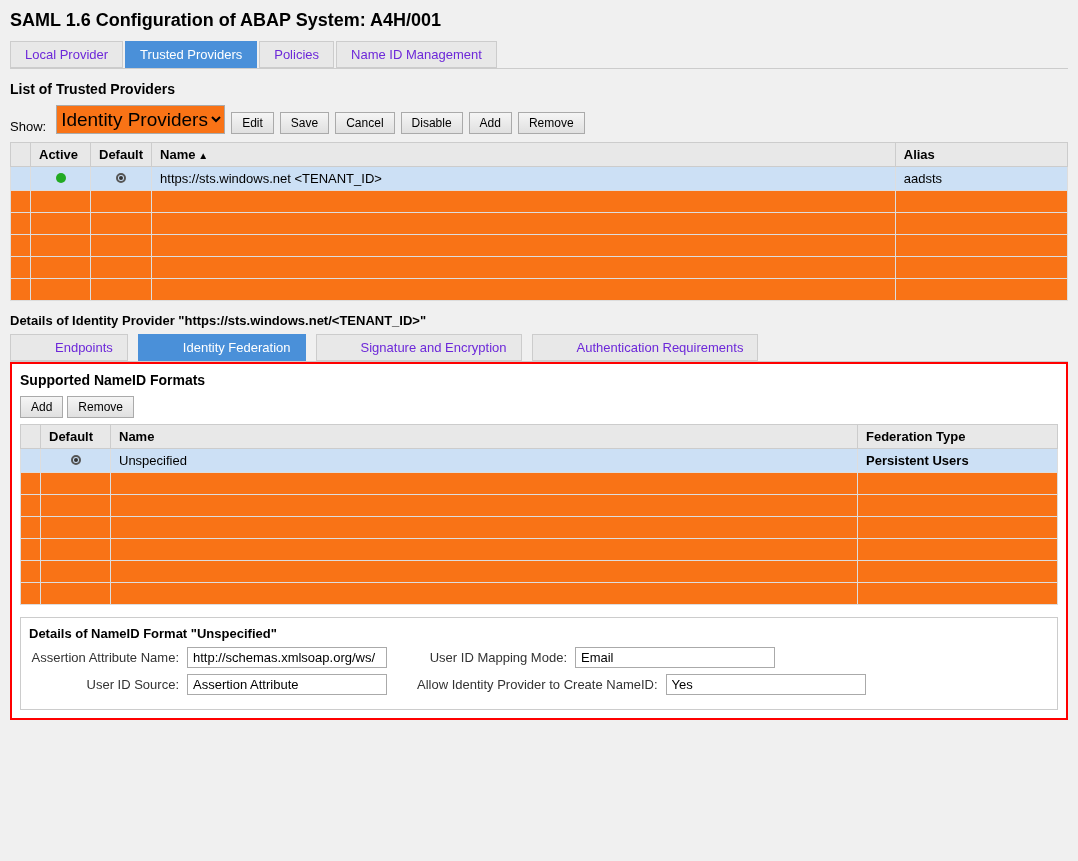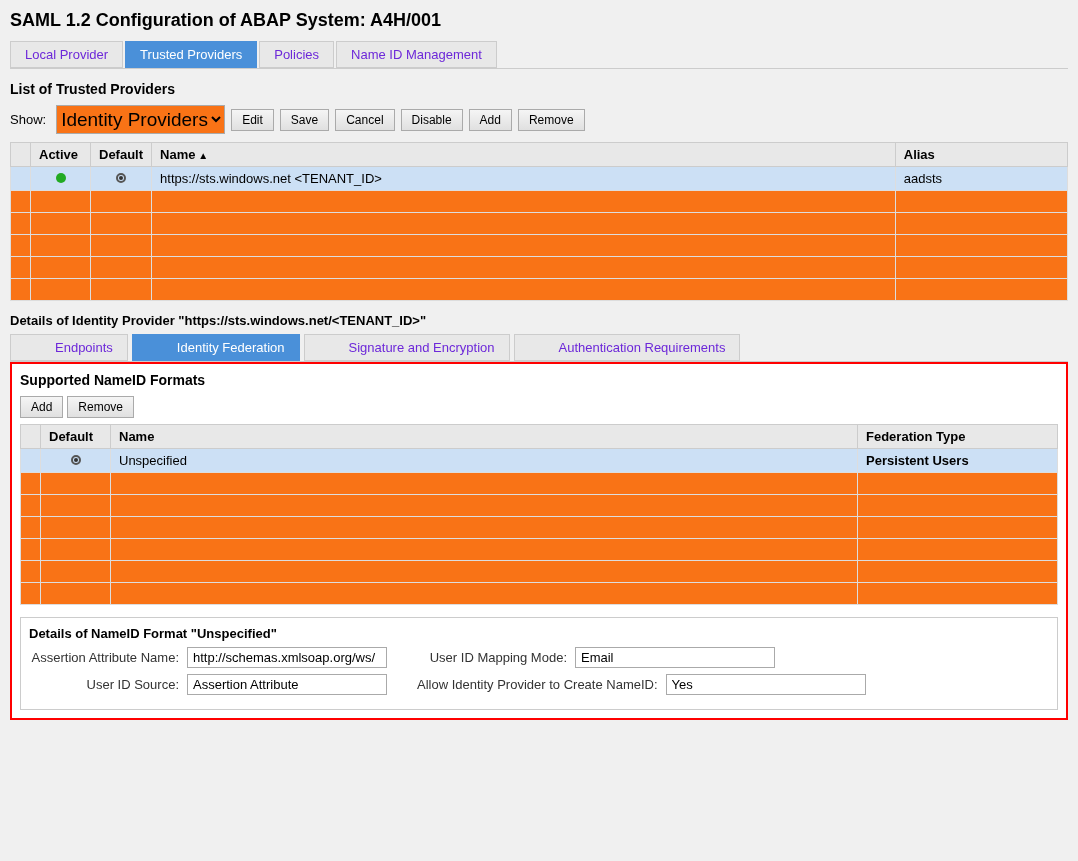--- a/index.html
+++ b/index.html
@@ -38,21 +38,21 @@
     }
     
     .section-title {
       font-size: 14px;
       font-weight: bold;
       margin-bottom: 8px;
     }
     
     .toolbar {
       display: flex;
-      align-items: center;
+      align-items: flex-end;
       margin-bottom: 8px;
       gap: 6px;
     }
     .toolbar label {
       font-size: 13px;
       margin-right: 4px;
     }
     .toolbar select {
       font-size: 19px;
       padding: 2px 0;
@@ -161,21 +161,21 @@
       padding: 2px 5px;
       width: 200px;
       background: #fff;
     }
     
     .provider-detail-tabs {
       display: flex;
       margin-bottom: 0;
     }
     .provider-detail-tabs .tab {
-      margin-right: 4px;
+      margin-right: 10px;
       padding-left: 44px;
     }
     .top-section {
       margin-bottom: 9px;
     }
     .provider-details-area {
       margin-top: 12px;
     }
     .provider-details-header {
       font-size: 13px;
@@ -195,21 +195,21 @@
       display: flex;
       gap: 4px;
       margin-bottom: 6px;
     }
   </style>
 </head>
 <body>
 
 <div>
 
-  <div class="page-title">SAML 1.2 Configuration of ABAP System: A4H/001</div>
+  <div class="page-title">SAML 1.6 Configuration of ABAP System: A4H/001</div>
 
   <div class="tab-bar">
     <div class="tab">Local Provider</div>
     <div class="tab active">Trusted Providers</div>
     <div class="tab">Policies</div>
     <div class="tab">Name ID Management</div>
   </div>
 
   <div class="top-section">
     <div class="section-title">List of Trusted Providers</div>

